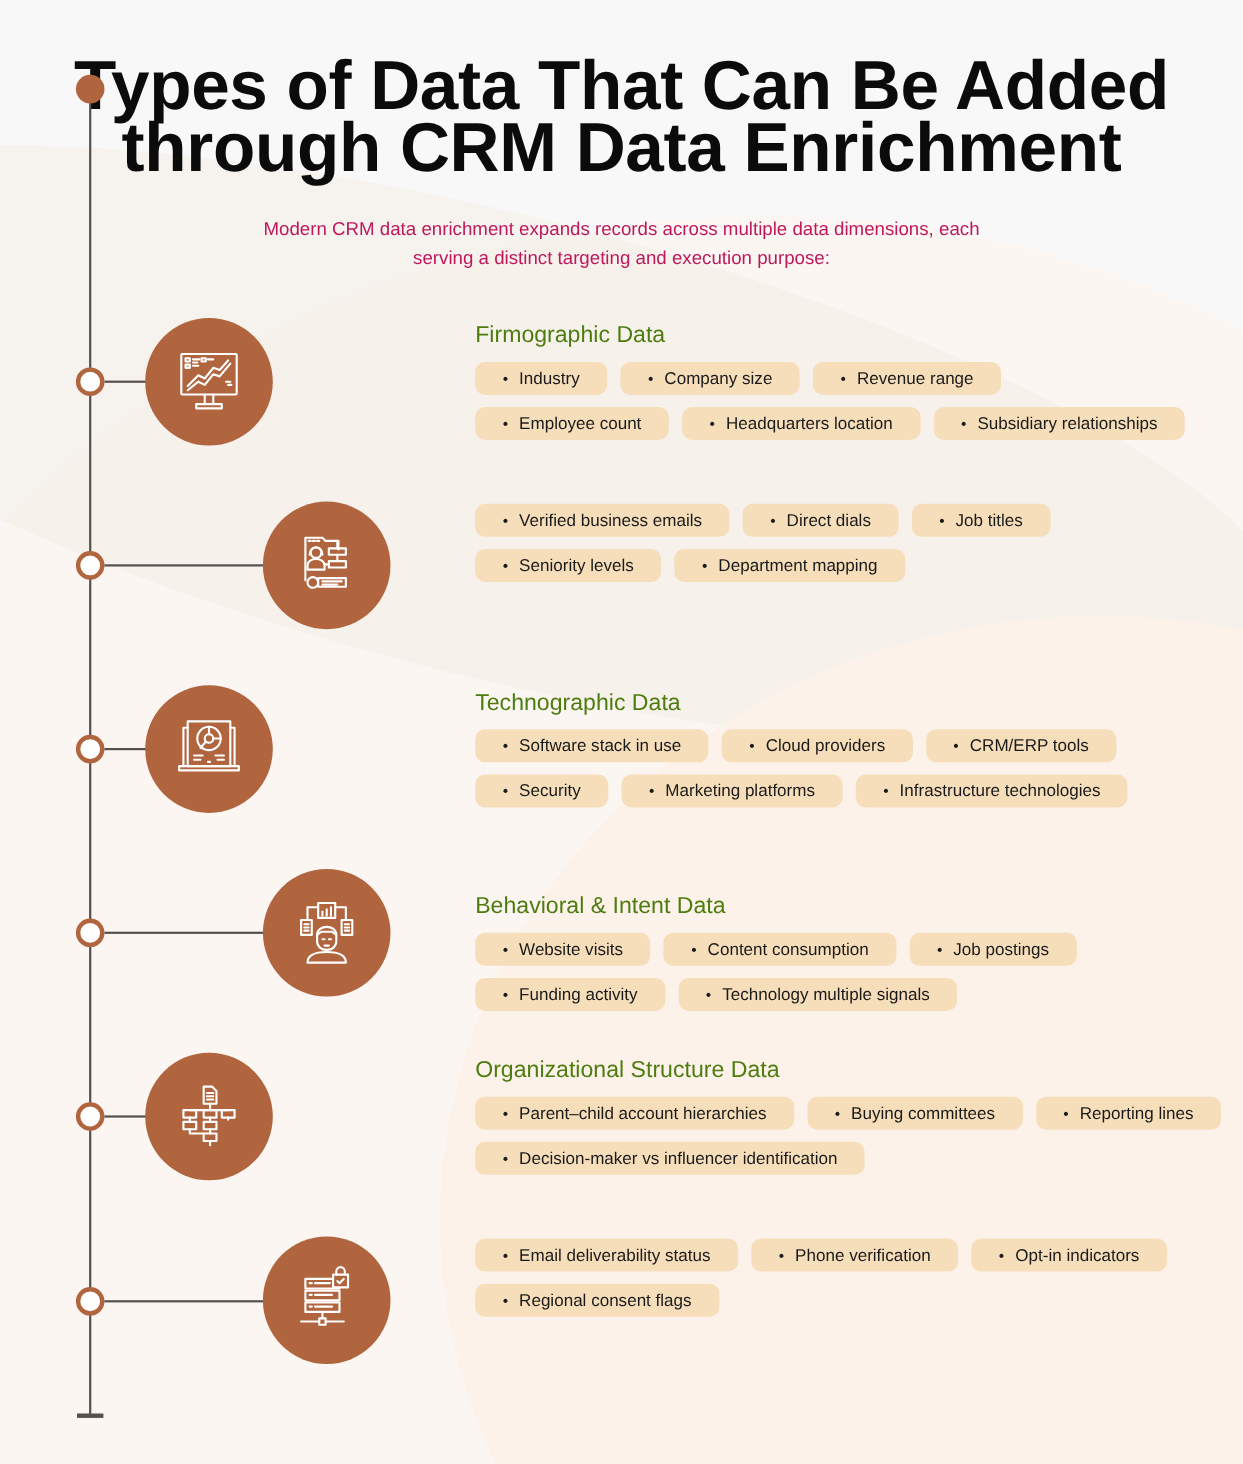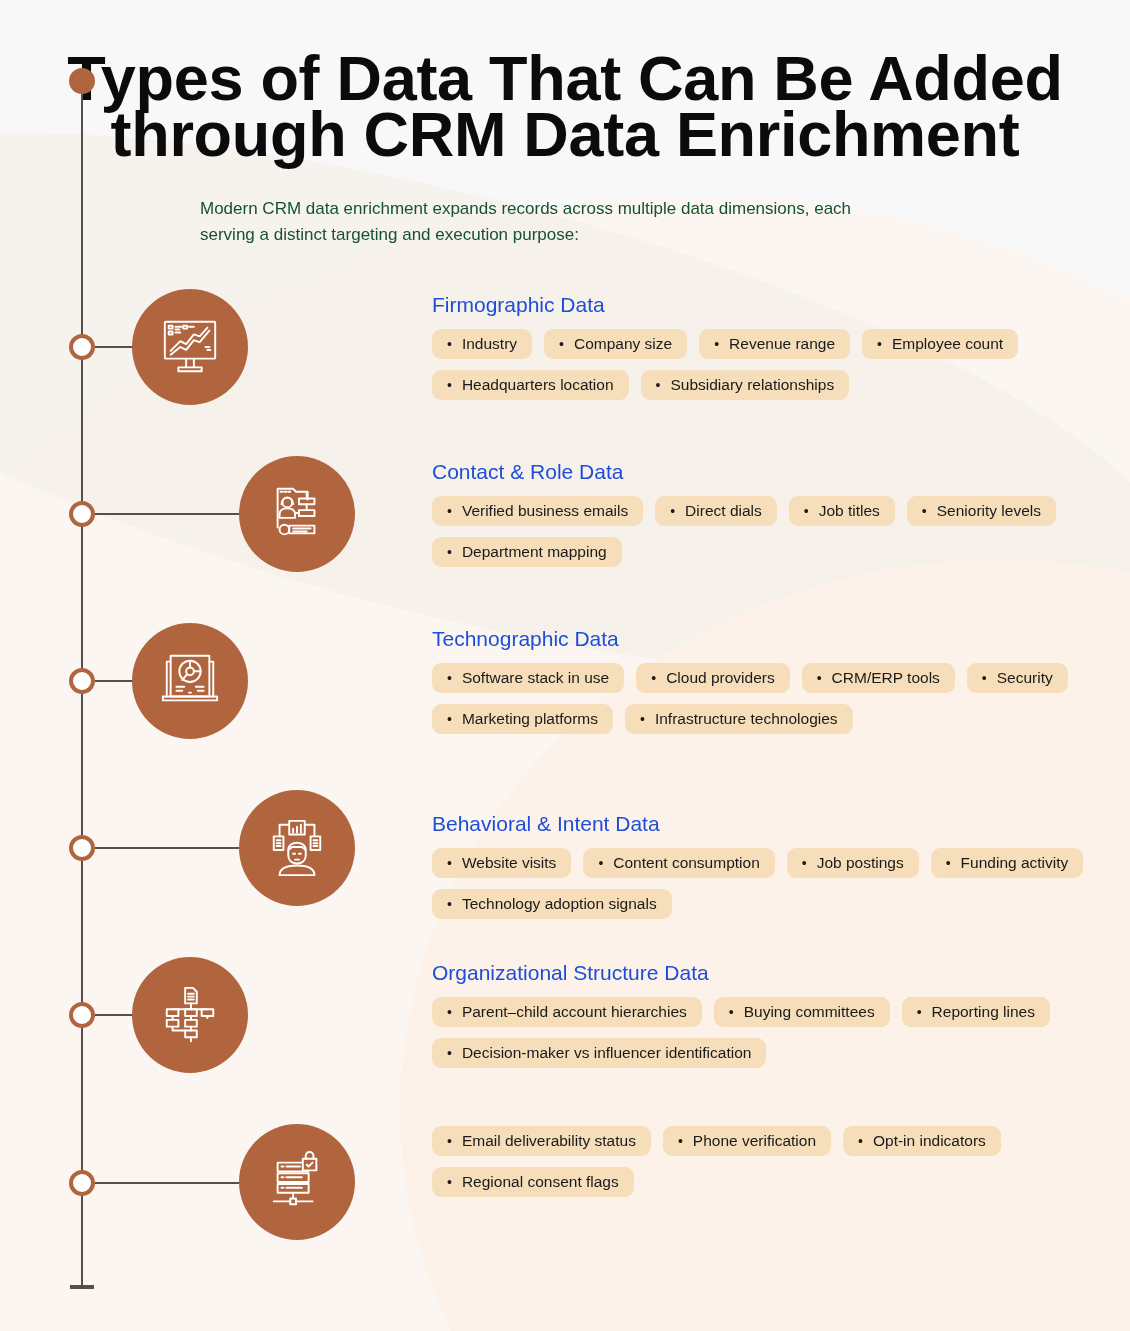--- a/index.html
+++ b/index.html
@@ -14,22 +14,22 @@
   .bg-shape { position: absolute; pointer-events: none; }
   .bg1 { left: -200px; top: 200px; width: 1700px; height: 1400px; border-radius: 50%; background: #fbf6f1; transform: rotate(-8deg); }
   .bg3 { left: 400px; top: 560px; width: 1200px; height: 1100px; border-radius: 50%; background: #fdf2ea; }
   .bg4 { left: -300px; top: 195px; width: 1500px; height: 420px; border-radius: 50%; background: #f5efe9; transform: rotate(14deg); opacity: 0.7; }
 
   .title {
     position: absolute; left: 0; top: 50px; width: 1130px; text-align: center;
     font-size: 63px; font-weight: 700; line-height: 56px; color: #0b0b0b; letter-spacing: -0.3px;
   }
   .subtitle {
-    position: absolute; left: 200px; top: 196px; width: 730px; 
-    font-size: 17px; line-height: 26px; color: #14532d;
+    position: absolute; left: 200px; top: 196px; width: 730px; text-align: center;
+    font-size: 17px; line-height: 26px; color: #be185d;
   }
   .timeline-line {
     position: absolute; left: 81px; top: 82px; width: 2px; height: 1205px; background: #55504c;
   }
   .timeline-top {
     position: absolute; left: 69px; top: 68px; width: 26px; height: 26px; border-radius: 50%; background: #b0653f;
   }
   .timeline-end {
     position: absolute; left: 70px; top: 1285px; width: 24px; height: 4px; background: #55504c;
   }
@@ -37,25 +37,25 @@
     position: absolute; left: 69px; width: 26px; height: 26px; border-radius: 50%;
     background: #fff; border: 4px solid #b0653f;
   }
   .connector { position: absolute; left: 95px; height: 2px; background: #55504c; }
   .icon-circle {
     position: absolute; width: 116px; height: 116px; border-radius: 50%; background: #b0653f;
     display: flex; align-items: center; justify-content: center;
   }
   .icon-circle svg { width: 62px; height: 62px; }
   .section { position: absolute; left: 432px; width: 680px; }
-  .section-title { font-size: 21px; font-weight: 400; color: #1d4ed8; height: 28px; line-height: 28px; margin-bottom: 10px; }
+  .section-title { font-size: 21px; font-weight: 400; color: #4d7c0f; height: 28px; line-height: 28px; margin-bottom: 10px; }
   .tags { display: flex; flex-wrap: wrap; gap: 11px 12px; width: 660px; }
   .tag {
     background: #f6deba; border-radius: 9px; height: 30px; line-height: 30px;
-    padding: 0 15px; font-size: 15.5px; color: #1a1a1a; white-space: nowrap;
+    padding: 0 25px; font-size: 15.5px; color: #1a1a1a; white-space: nowrap;
   }
   .tag .dot { display: inline-block; margin-right: 10px; font-size: 14px; }
 </style>
 </head>
 <body>
 
 <div class="bg-shape bg1"></div>
 <div class="bg-shape bg4"></div>
 <div class="bg-shape bg3"></div>
 
@@ -114,21 +114,20 @@
     <rect x="34" y="16" width="16" height="6"></rect>
       <rect x="34" y="28" width="16" height="6"></rect>
     <path d="M42 10v6M42 22v6"></path>
       <path d="M30 31h4"></path>
     <circle cx="19" cy="48" r="5"></circle>
       <rect x="24" y="44" width="26" height="8"></rect>
     <path d="M28 47h18M28 50h14"></path>
   </svg>
 </div>
 <div class="section" style="top:458px">
-  <div class="section-title">Contact &amp; Role Data</div>
   <div class="tags">
     <span class="tag"><span class="dot">•</span><span>Verified business emails</span></span>
     <span class="tag"><span class="dot">•</span><span>Direct dials</span></span>
     <span class="tag"><span class="dot">•</span><span>Job titles</span></span>
     <span class="tag"><span class="dot">•</span><span>Seniority levels</span></span>
     <span class="tag"><span class="dot">•</span><span>Department mapping</span></span>
   </div>
 </div>
 
 <div class="node" style="top:668px"></div>
@@ -173,21 +172,21 @@
     <path d="M14 60c0-8 8-10 18-10s18 2 18 10z"></path>
   </svg>
 </div>
 <div class="section" style="top:810px">
   <div class="section-title">Behavioral &amp; Intent Data</div>
   <div class="tags">
     <span class="tag"><span class="dot">•</span><span>Website visits</span></span>
     <span class="tag"><span class="dot">•</span><span>Content consumption</span></span>
     <span class="tag"><span class="dot">•</span><span>Job postings</span></span>
     <span class="tag"><span class="dot">•</span><span>Funding activity</span></span>
-    <span class="tag"><span class="dot">•</span><span>Technology adoption signals</span></span>
+    <span class="tag"><span class="dot">•</span><span>Technology multiple signals</span></span>
   </div>
 </div>
 
 <div class="node" style="top:1002px"></div>
 <div class="connector" style="top:1014px;width:40px"></div>
 <div class="icon-circle" style="left:132px;top:957px">
   <svg viewBox="0 0 64 64" fill="none" stroke="#fff" stroke-width="2" stroke-linejoin="round" stroke-linecap="round">
     <path d="M27 4h8l4 4v12H27z"></path>
       <path d="M30 10h6M30 13h6M30 16h6"></path>
     <path d="M33 20v6"></path>

